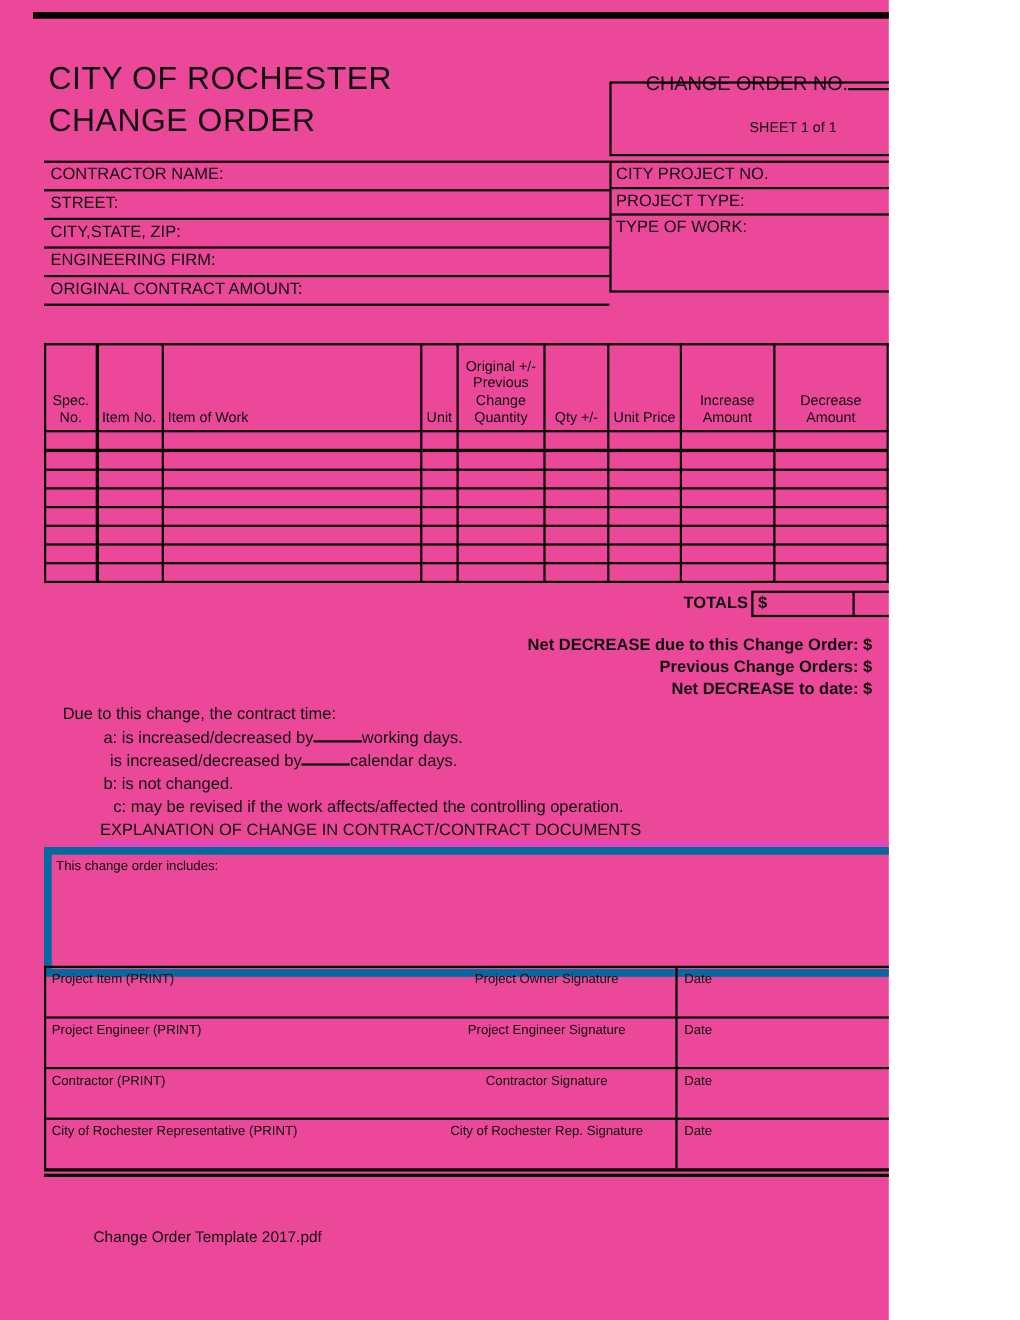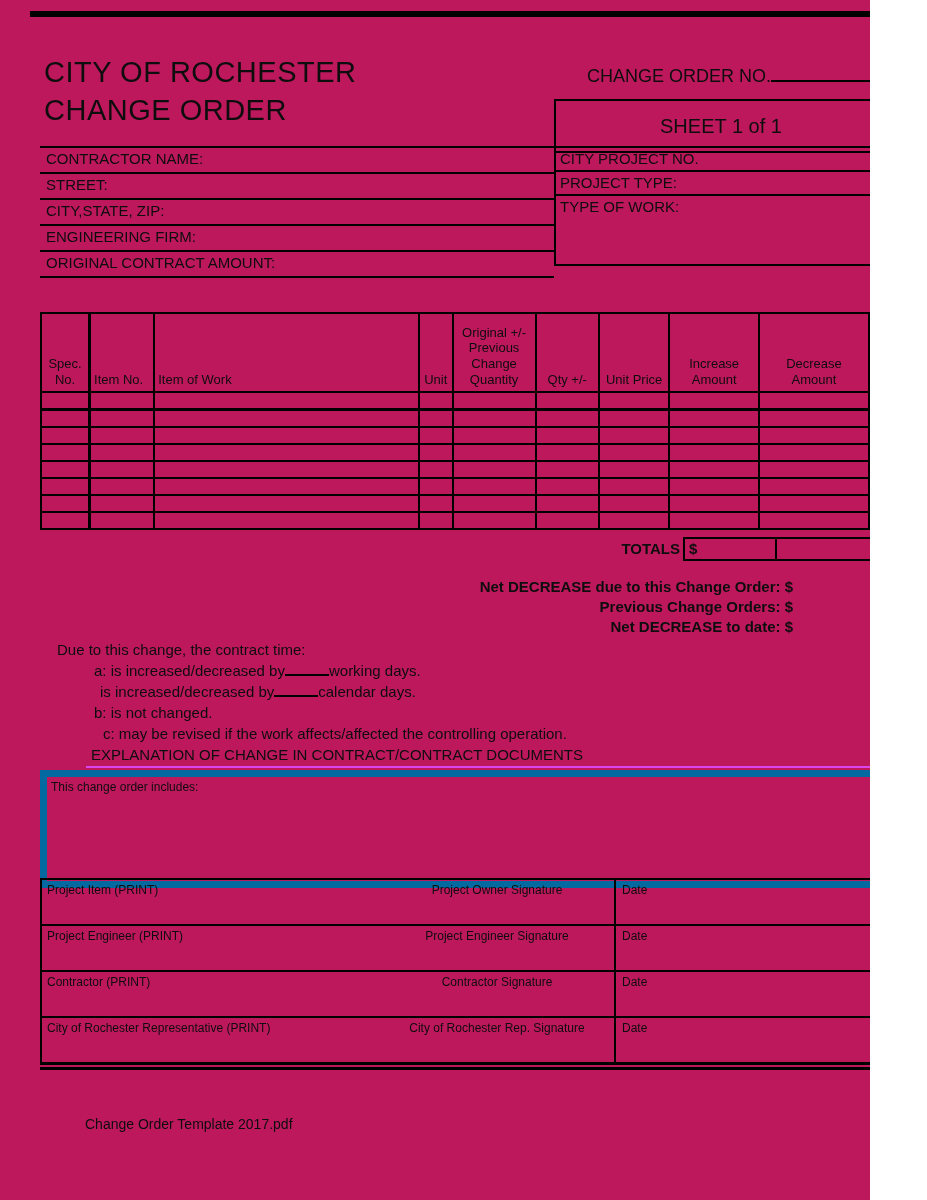--- a/index.html
+++ b/index.html
@@ -1,31 +1,31 @@
 <!DOCTYPE html>
 <html><head>
 <meta charset="utf-8">
 <style>
   html,body{margin:0;padding:0;background:#fff;}
   .page{
-    position:relative;width:870px;height:1200px;background:#be185d;
+    position:relative;width:808px;height:1200px;background:#ec4899;
     font-family:"Liberation Sans","DejaVu Sans",sans-serif;color:#0d0d0d;
     overflow:hidden;
     text-decoration:underline;
   }
   .abs{position:absolute;}
   
   .top-rule{left:30px;top:11px;width:866px;height:6px;background:#000;}
   
   .title1{left:44px;top:56px;font-size:29px;letter-spacing:.5px;}
   .title2{left:44px;top:94px;font-size:29px;letter-spacing:.5px;}
   .order-no{left:587px;top:65px;font-size:18px;white-space:nowrap;}
   .order-no .blank{display:inline-block;width:110px;height:15px;border-bottom:2px solid #000;}
-  .sheet-box{left:554px;top:99px;width:330px;height:50px;border:2px solid #000;
-    display:flex;justify-content:center;align-items:center;font-size:20px;}
+  .sheet-box{left:554px;top:74px;width:330px;height:50px;border:2px solid #000;
+    display:flex;justify-content:center;align-items:center;padding-top:14px;font-size:13px;}
   
   .contractor-rows{left:40px;top:146px;width:514px;border-top:2px solid #000;}
   .crow{height:22px;border-bottom:2px solid #000;font-size:15px;padding:2px 0 0 6px;white-space:nowrap;}
   .project-box{left:554px;top:146px;width:329px;height:116px;border:2px solid #000;font-size:15px;}
   .prow{height:20px;border-bottom:2px solid #000;padding:2px 0 0 4px;white-space:nowrap;}
   .prow.last{height:70px;border-bottom:none;}
   
   .items-wrap{left:40px;top:312px;}
   table.items{border-collapse:collapse;table-layout:fixed;}
   table.items th,table.items td{border:2px solid #000;margin:0;padding:0;}

